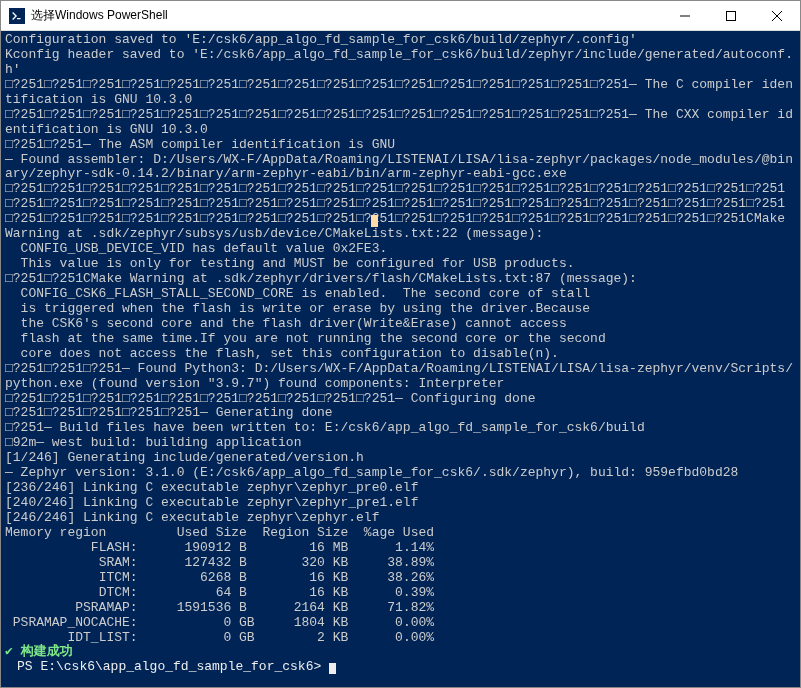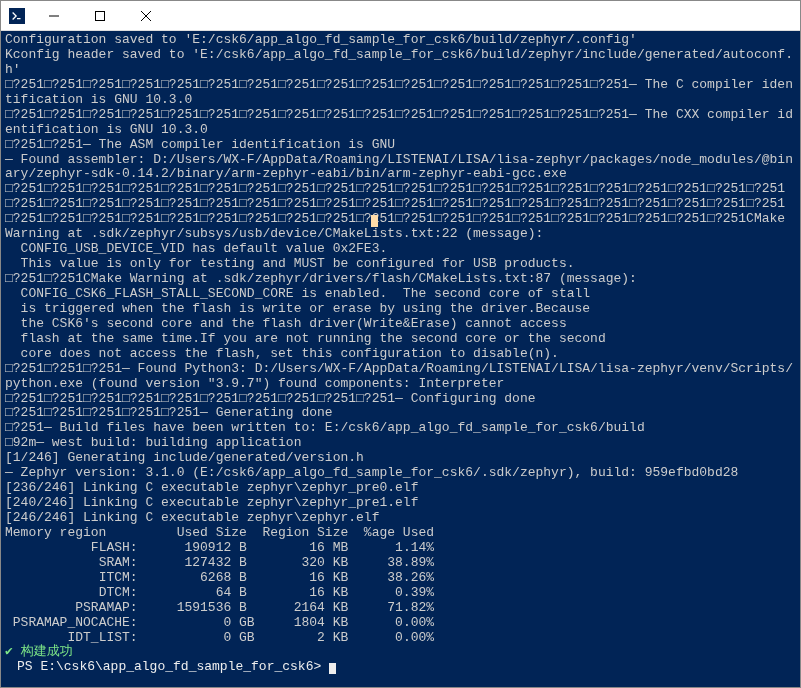--- a/index.html
+++ b/index.html
@@ -61,21 +61,21 @@
       color: #ccc;
       font-family: 'Consolas', 'Courier New', monospace;
       font-size: 13px;
       line-height: 1.15;
       padding: 2px 4px;
       overflow: hidden;
       white-space: pre-wrap;
       word-break: break-all;
     }
     .term-line { color: #ccc; }
-    .term-green { color: #7ee787; }
+    .term-green { color: #7ee787; font-weight: bold; }
     .term-white { color: #eee; margin-left: 12px; }
     .cursor-block {
       display: inline-block;
       width: 7px;
       height: 11px;
       background: #eee;
       vertical-align: text-bottom;
     }
     .highlight-block {
       display: inline-block;
@@ -89,20 +89,21 @@
 <body>
 
 <div class="window" style="position: relative;">
   <div class="titlebar">
     <div class="titlebar-icon">
       <svg width="14" height="14" viewBox="0 0 16 16">
           <rect width="16" height="16" fill="#012456"></rect>
           <path d="M3 4 L7 8 L3 12 M8 11 L12 11" stroke="#fff" stroke-width="1.5" fill="none"></path>
         </svg>
     </div>
+    <div class="titlebar-title">选择Windows PowerShell</div>
     <div class="titlebar-buttons">
       <div class="titlebar-btn">
         <svg width="10" height="10" viewBox="0 0 10 10">
             <line x1="0" y1="5" x2="10" y2="5" stroke="#000" stroke-width="1"></line>
           </svg>
       </div>
       <div class="titlebar-btn">
         <svg width="10" height="10" viewBox="0 0 10 10">
             <rect x="0.5" y="0.5" width="9" height="9" stroke="#000" stroke-width="1" fill="none"></rect>
           </svg>

